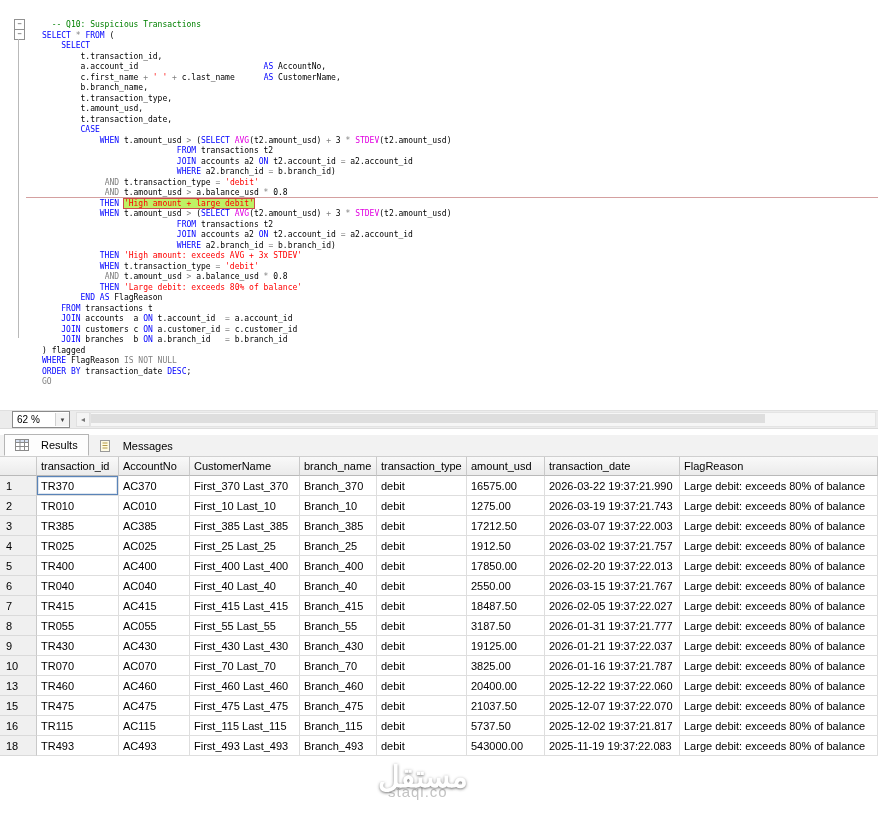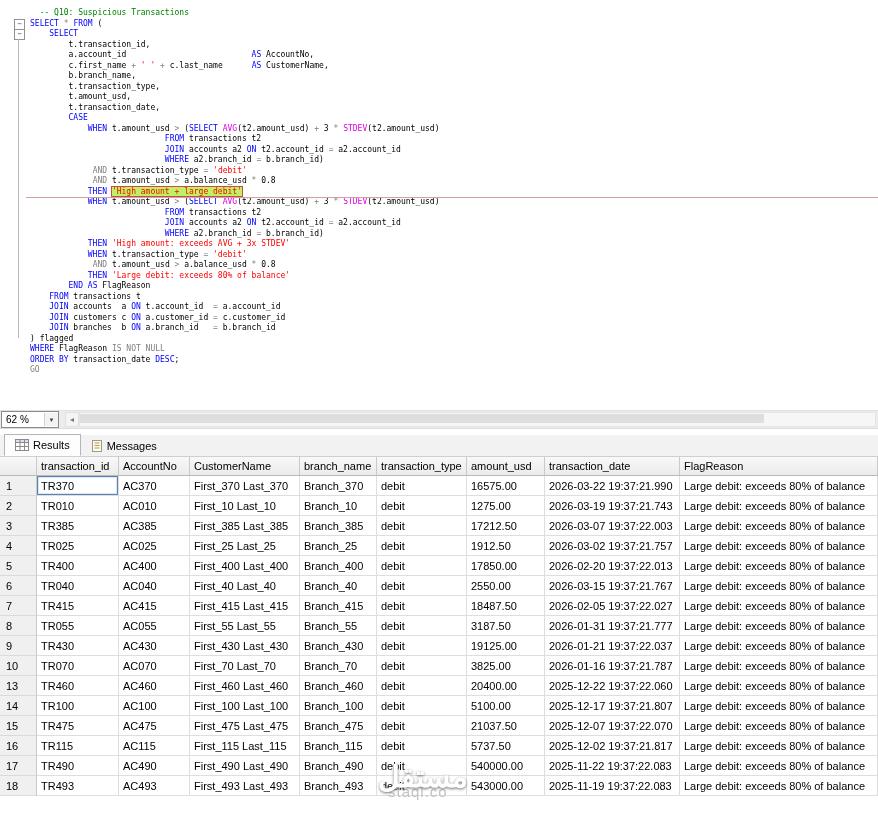--- a/index.html
+++ b/index.html
@@ -1,50 +1,50 @@
 <!DOCTYPE html>
 <html><head>
 <meta charset="utf-8">
 <style>
   html,body{margin:0;padding:0;width:878px;height:833px;overflow:hidden;background:#fff;}
   .app{position:relative;width:878px;height:833px;font-family:"Liberation Sans",sans-serif;background:#fff;}
 
   
   .editor{position:relative;width:878px;height:410px;background:#fff;overflow:hidden;border-bottom:1px solid #e0e0e0;}
-  .code{margin:0;padding:8px 0 0 30px;font-family:"DejaVu Sans Mono",monospace;font-size:8px;line-height:10.5px;}
+  .code{margin:12px;padding:8px 0 0 30px;font-family:"DejaVu Sans Mono",monospace;font-size:8px;line-height:10.5px;}
   .code-line{white-space:pre;height:10.5px;}
   .tk-n{color:#000;}
   .tk-k{color:#0000ff;}
   .tk-o{color:#808080;}
   .tk-s{color:#ff0000;}
   .tk-x{color:#ff0000;outline:1px solid #cc4a4a;background:#bef264;}
   .tk-f{color:#e000e0;}
   .tk-c{color:#008000;}
   .fold-box{position:absolute;width:9px;height:9px;border:1px solid #919191;background:#fff;color:#333;
             font:7px/8px "DejaVu Sans Mono",monospace;text-align:center;left:14px;}
   .fold-box.b1{top:19px;}
   .fold-box.b2{top:29px;}
   .fold-line{position:absolute;left:18px;top:39px;height:299px;border-left:1px solid #b9b9b9;}
   .stmt-line{position:absolute;left:26px;right:0;top:197px;border-top:1px solid #d4a0a0;}
 
   
   .editor-statusbar{position:relative;width:878px;height:17px;background:#ececec;display:flex;align-items:center;border-bottom:1px solid #dcdcdc;}
-  .zoom-combo{display:flex;align-items:center;height:15px;width:56px;margin-left:1px;background:#fff;border:1px solid #8a8a8a;font-size:10px;}
+  .zoom-combo{display:flex;align-items:center;height:15px;width:56px;margin-left:12px;background:#fff;border:1px solid #8a8a8a;font-size:10px;}
   .zoom-value{flex:1;padding-left:4px;color:#000;}
   .combo-btn{width:13px;height:13px;display:flex;align-items:center;justify-content:center;font-size:6px;color:#444;border-left:1px solid #d0d0d0;background:#f3f3f3;}
   .hscroll{flex:1;height:15px;display:flex;align-items:center;margin:0 2px 0 6px;}
   .scroll-arrow{width:12px;height:13px;font-size:8px;line-height:13px;text-align:center;color:#777;background:#f4f4f4;border:1px solid #e0e0e0;}
   .scroll-track{flex:1;height:13px;background:#f6f6f6;border:1px solid #e4e4e4;position:relative;}
   .scroll-thumb{position:absolute;left:0;top:1px;height:9px;width:86%;background:#dedede;}
 
   .splitter{width:878px;height:6px;background:#fff;}
 
   
   .tabs{width:878px;height:22px;background:#f2f2f2;display:flex;align-items:flex-end;padding-left:4px;box-sizing:border-box;border-bottom:1px solid #cfcfcf;}
-  .tab{display:flex;align-items:center;gap:4px;height:20px;padding:0 10px;font-size:11px;color:#000;}
+  .tab{display:flex;align-items:center;gap:12px;height:20px;padding:0 10px;font-size:11px;color:#000;}
   .tab.active{background:#fdfdfd;border:1px solid #b5b5b5;border-bottom:1px solid #fdfdfd;}
   .tab-icon{display:inline-flex;align-items:center;}
 
   
   .grid-wrap{position:relative;width:878px;height:378px;overflow:hidden;background:#fff;}
   table.grid{table-layout:fixed;border-collapse:separate;border-spacing:0;width:878px;font-size:11px;color:#000;}
   table.grid th,table.grid td{overflow:hidden;white-space:nowrap;font-weight:normal;text-align:left;}
   table.grid thead th{height:18px;background:linear-gradient(#f9f9f9,#ebebeb);border-right:1px solid #c9c9c9;border-bottom:1px solid #b9b9b9;padding:0 4px;margin-top:48px;}
   table.grid tbody th{height:19px;background:#f0f0f0;border-right:1px solid #c9c9c9;border-bottom:1px solid #dadada;padding:0 0 0 6px;}
   table.grid tbody td{height:19px;background:#fff;border-right:1px solid #dedede;border-bottom:1px solid #dedede;padding:0 4px;}
@@ -251,31 +251,20 @@
             <td>TR460</td>
             <td>AC460</td>
             <td>First_460 Last_460</td>
             <td>Branch_460</td>
             <td>debit</td>
             <td>20400.00</td>
             <td>2025-12-22 19:37:22.060</td>
             <td>Large debit: exceeds 80% of balance</td>
           </tr>
           <tr>
-            <th>14</th>
-            <td>TR100</td>
-            <td>AC100</td>
-            <td>First_100 Last_100</td>
-            <td>Branch_100</td>
-            <td>debit</td>
-            <td>5100.00</td>
-            <td>2025-12-17 19:37:21.807</td>
-            <td>Large debit: exceeds 80% of balance</td>
-          </tr>
-          <tr>
             <th>15</th>
             <td>TR475</td>
             <td>AC475</td>
             <td>First_475 Last_475</td>
             <td>Branch_475</td>
             <td>debit</td>
             <td>21037.50</td>
             <td>2025-12-07 19:37:22.070</td>
             <td>Large debit: exceeds 80% of balance</td>
           </tr>
@@ -284,31 +273,20 @@
             <td>TR115</td>
             <td>AC115</td>
             <td>First_115 Last_115</td>
             <td>Branch_115</td>
             <td>debit</td>
             <td>5737.50</td>
             <td>2025-12-02 19:37:21.817</td>
             <td>Large debit: exceeds 80% of balance</td>
           </tr>
           <tr>
-            <th>17</th>
-            <td>TR490</td>
-            <td>AC490</td>
-            <td>First_490 Last_490</td>
-            <td>Branch_490</td>
-            <td>debit</td>
-            <td>540000.00</td>
-            <td>2025-11-22 19:37:22.083</td>
-            <td>Large debit: exceeds 80% of balance</td>
-          </tr>
-          <tr>
             <th>18</th>
             <td>TR493</td>
             <td>AC493</td>
             <td>First_493 Last_493</td>
             <td>Branch_493</td>
             <td>debit</td>
             <td>543000.00</td>
             <td>2025-11-19 19:37:22.083</td>
             <td>Large debit: exceeds 80% of balance</td>
           </tr>

